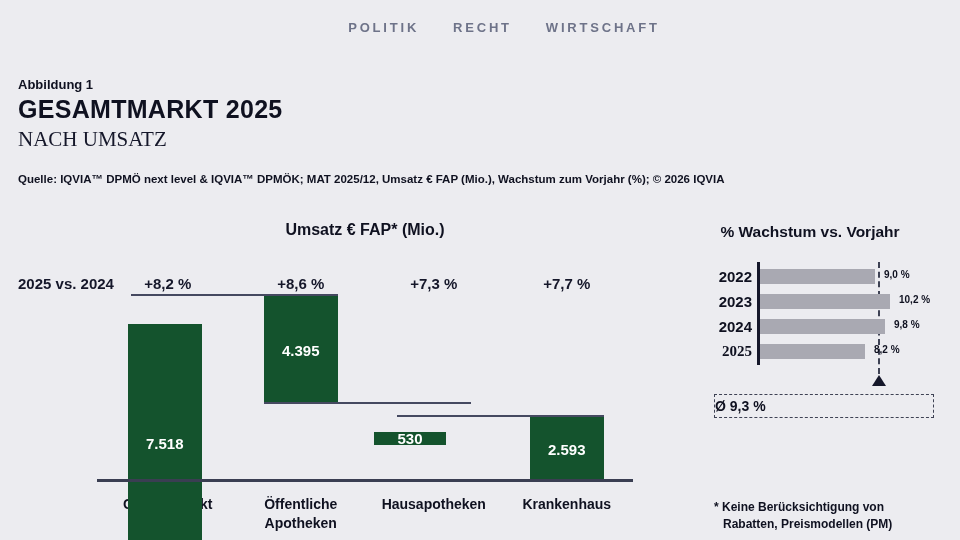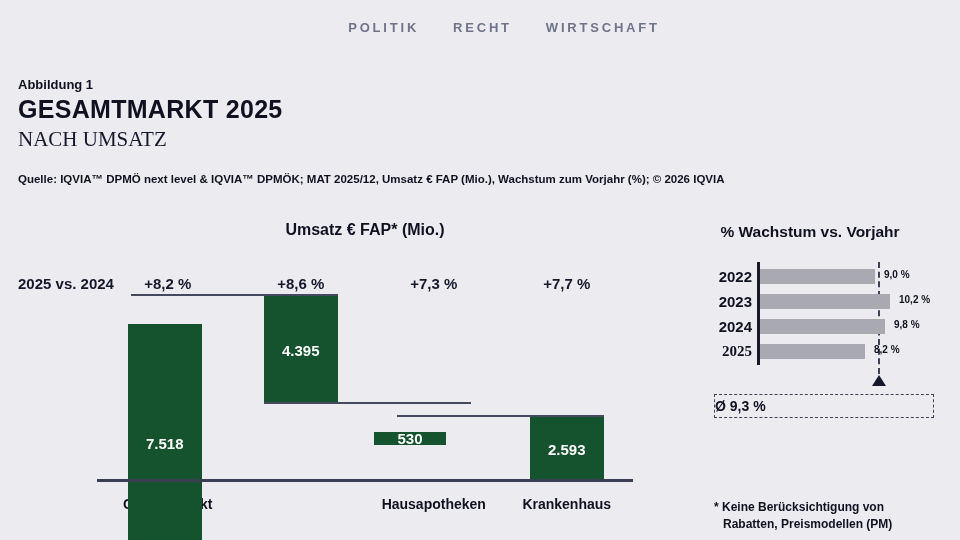--- a/index.html
+++ b/index.html
@@ -111,20 +111,21 @@
   <div class="wf-bar" style="left: 374px; width: 72px; top: 404px; height: 13px; margin-top: 28px;">
     <span class="val">530</span>
   </div>
   <div class="wf-bar" style="left: 530px; width: 73.5px; top: 417px; height: 64px;">
     <span class="val">2.593</span>
   </div>
 
   <div class="wf-baseline"></div>
 
   <div class="wf-cat" style="left: 102.75px;">Gesamtmarkt</div>
+  <div class="wf-cat" style="left: 235.75px;">Öffentliche Apotheken</div>
   <div class="wf-cat" style="left: 368.75px;">Hausapotheken</div>
   <div class="wf-cat" style="left: 501.75px;">Krankenhaus</div>
 
   <div class="gr-title">% Wachstum vs. Vorjahr</div>
   <div class="gr-dash" style="left: 877.575px;"></div>
   <div class="gr-axis"></div>
 
   <div class="gr-year" style="top: 268px;">2022</div>
   <div class="gr-year" style="top: 293px;">2023</div>
   <div class="gr-year" style="top: 318px;">2024</div>

